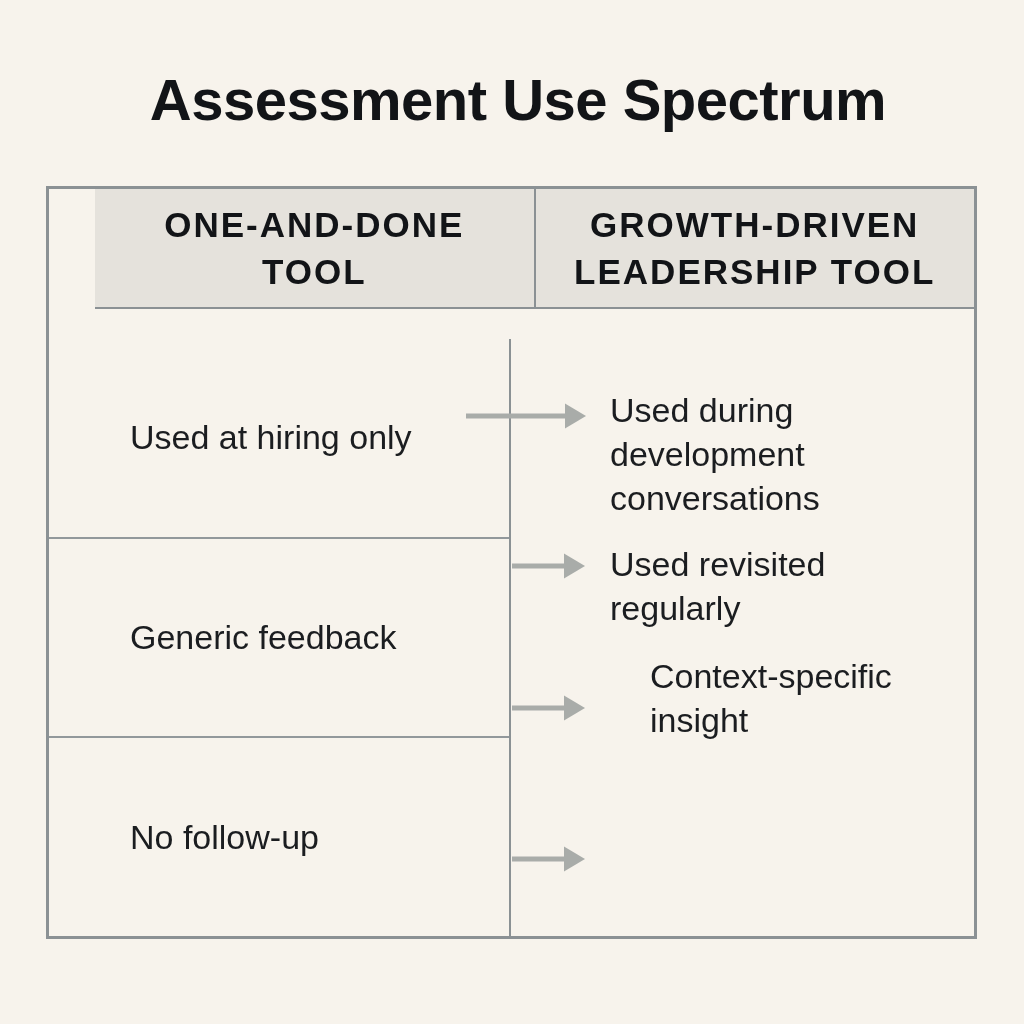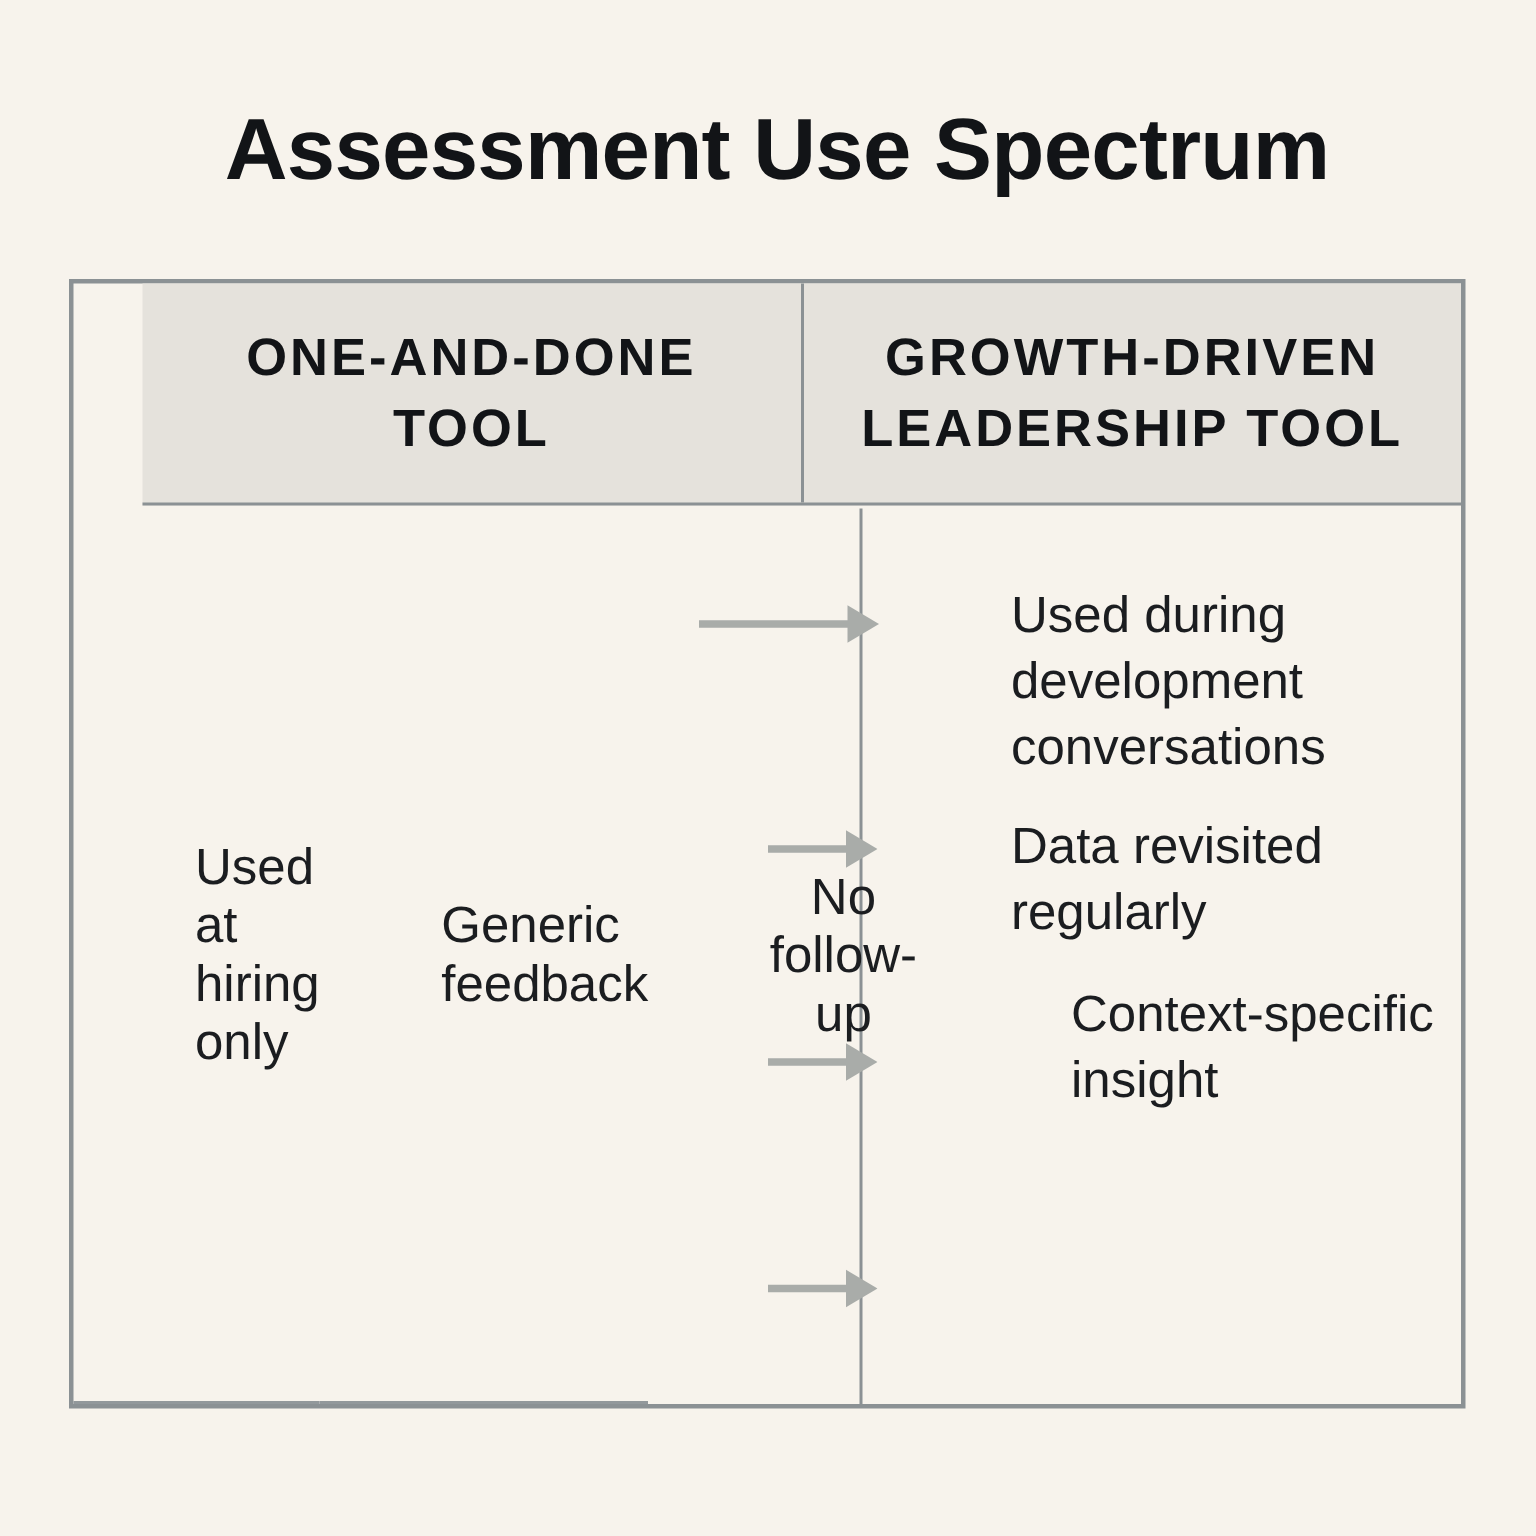--- a/index.html
+++ b/index.html
@@ -42,21 +42,21 @@
     left: 46px;
     top: 186px;
     width: 931px;
     height: 753px;
     border: 3px solid var(--border);
     background: var(--bg);
   }
   .header-row {
     position: absolute;
     top: 0; left: 0; right: 0;
-    height: 148px;
+    height: 120px;
     display: flex;
     background: var(--header-bg);
     border-bottom: 2px solid var(--border);
     margin-left: 46px;
   }
   .header-cell {
     flex: 1;
     display: flex;
     align-items: center;
     justify-content: center;
@@ -68,24 +68,24 @@
     white-space: pre-line;
     color: var(--title);
   }
   .header-cell:first-child { border-right: 2px solid var(--border); }
   .body {
     position: absolute;
     top: 150px; bottom: 0; left: 0; right: 0;
     display: flex;
   }
   .left-col {
-    width: 526px;
+    width: 462px;
     border-right: 2px solid var(--border);
     display: flex;
-    flex-direction: row;
+    flex-direction: column;
   }
   .left-row {
     flex: 1;
     display: flex;
     align-items: center;
     padding-left: 81px;
     font-size: 34px;
     border-bottom: 2px solid var(--row-line);
   }
   .left-row:last-child { border-bottom: none; text-align: center; }
@@ -137,21 +137,21 @@
       <div class="left-col">
         <div class="left-row">Used at hiring only</div>
         <div class="left-row">Generic feedback</div>
         <div class="left-row">No follow-up</div>
       </div>
 
       <div class="right-col">
         <div class="right-block rb1">Used during
 development
 conversations</div>
-        <div class="right-block rb2">Data revisited
+        <div class="right-block rb2">Used revisited
 regularly</div>
         <div class="right-block rb3">Context-specific
 insight</div>
       </div>
 
     </div>
 
     <div class="arrow arrow-1">
       <svg viewBox="0 0 120 26" preserveAspectRatio="none" xmlns="http://www.w3.org/2000/svg">
         <rect x="0" y="10.5" width="101" height="5"></rect>

